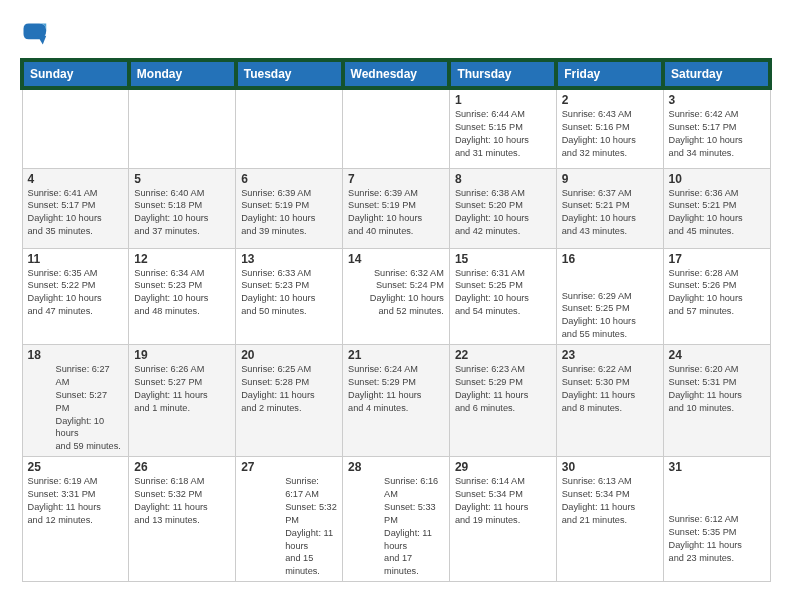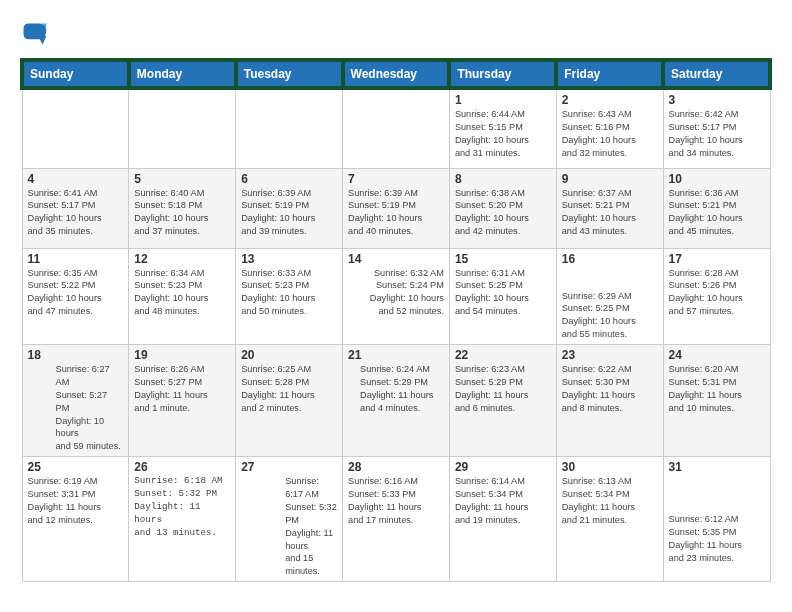--- a/index.html
+++ b/index.html
@@ -267,21 +267,21 @@
           </td>
           <td>
             <span class="day-num">20</span>
             <div class="day-info" style="white-space: pre-line;">Sunrise: 6:25 AM
 Sunset: 5:28 PM
 Daylight: 11 hours
 and 2 minutes.</div>
           </td>
           <td>
             <span class="day-num">21</span>
-            <div class="day-info" style="white-space: pre-line; margin-left: 12px;">Sunrise: 6:24 AM
+            <div class="day-info" style="white-space: pre-line;">Sunrise: 6:24 AM
 Sunset: 5:29 PM
 Daylight: 11 hours
 and 4 minutes.</div>
           </td>
           <td>
             <span class="day-num">22</span>
             <div class="day-info" style="white-space: pre-line;">Sunrise: 6:23 AM
 Sunset: 5:29 PM
 Daylight: 11 hours
 and 6 minutes.</div>
@@ -304,35 +304,35 @@
         <tr>
           <td>
             <span class="day-num">25</span>
             <div class="day-info" style="white-space: pre-line;">Sunrise: 6:19 AM
 Sunset: 3:31 PM
 Daylight: 11 hours
 and 12 minutes.</div>
           </td>
           <td>
             <span class="day-num">26</span>
-            <div class="day-info" style="white-space: pre-line; font-family: Liberation Mono, monospace;">Sunrise: 6:18 AM
+            <div class="day-info" style="white-space: pre-line;">Sunrise: 6:18 AM
 Sunset: 5:32 PM
 Daylight: 11 hours
 and 13 minutes.</div>
           </td>
           <td>
             <span class="day-num">27</span>
             <div class="day-info" style="white-space: pre-line; margin-left: 44px;">Sunrise: 6:17 AM
 Sunset: 5:32 PM
 Daylight: 11 hours
 and 15 minutes.</div>
           </td>
           <td>
             <span class="day-num">28</span>
-            <div class="day-info" style="white-space: pre-line;">Sunrise: 6:16 AM
+            <div class="day-info" style="white-space: pre-line; margin-left: 36px;">Sunrise: 6:16 AM
 Sunset: 5:33 PM
 Daylight: 11 hours
 and 17 minutes.</div>
           </td>
           <td>
             <span class="day-num">29</span>
             <div class="day-info" style="white-space: pre-line;">Sunrise: 6:14 AM
 Sunset: 5:34 PM
 Daylight: 11 hours
 and 19 minutes.</div>

